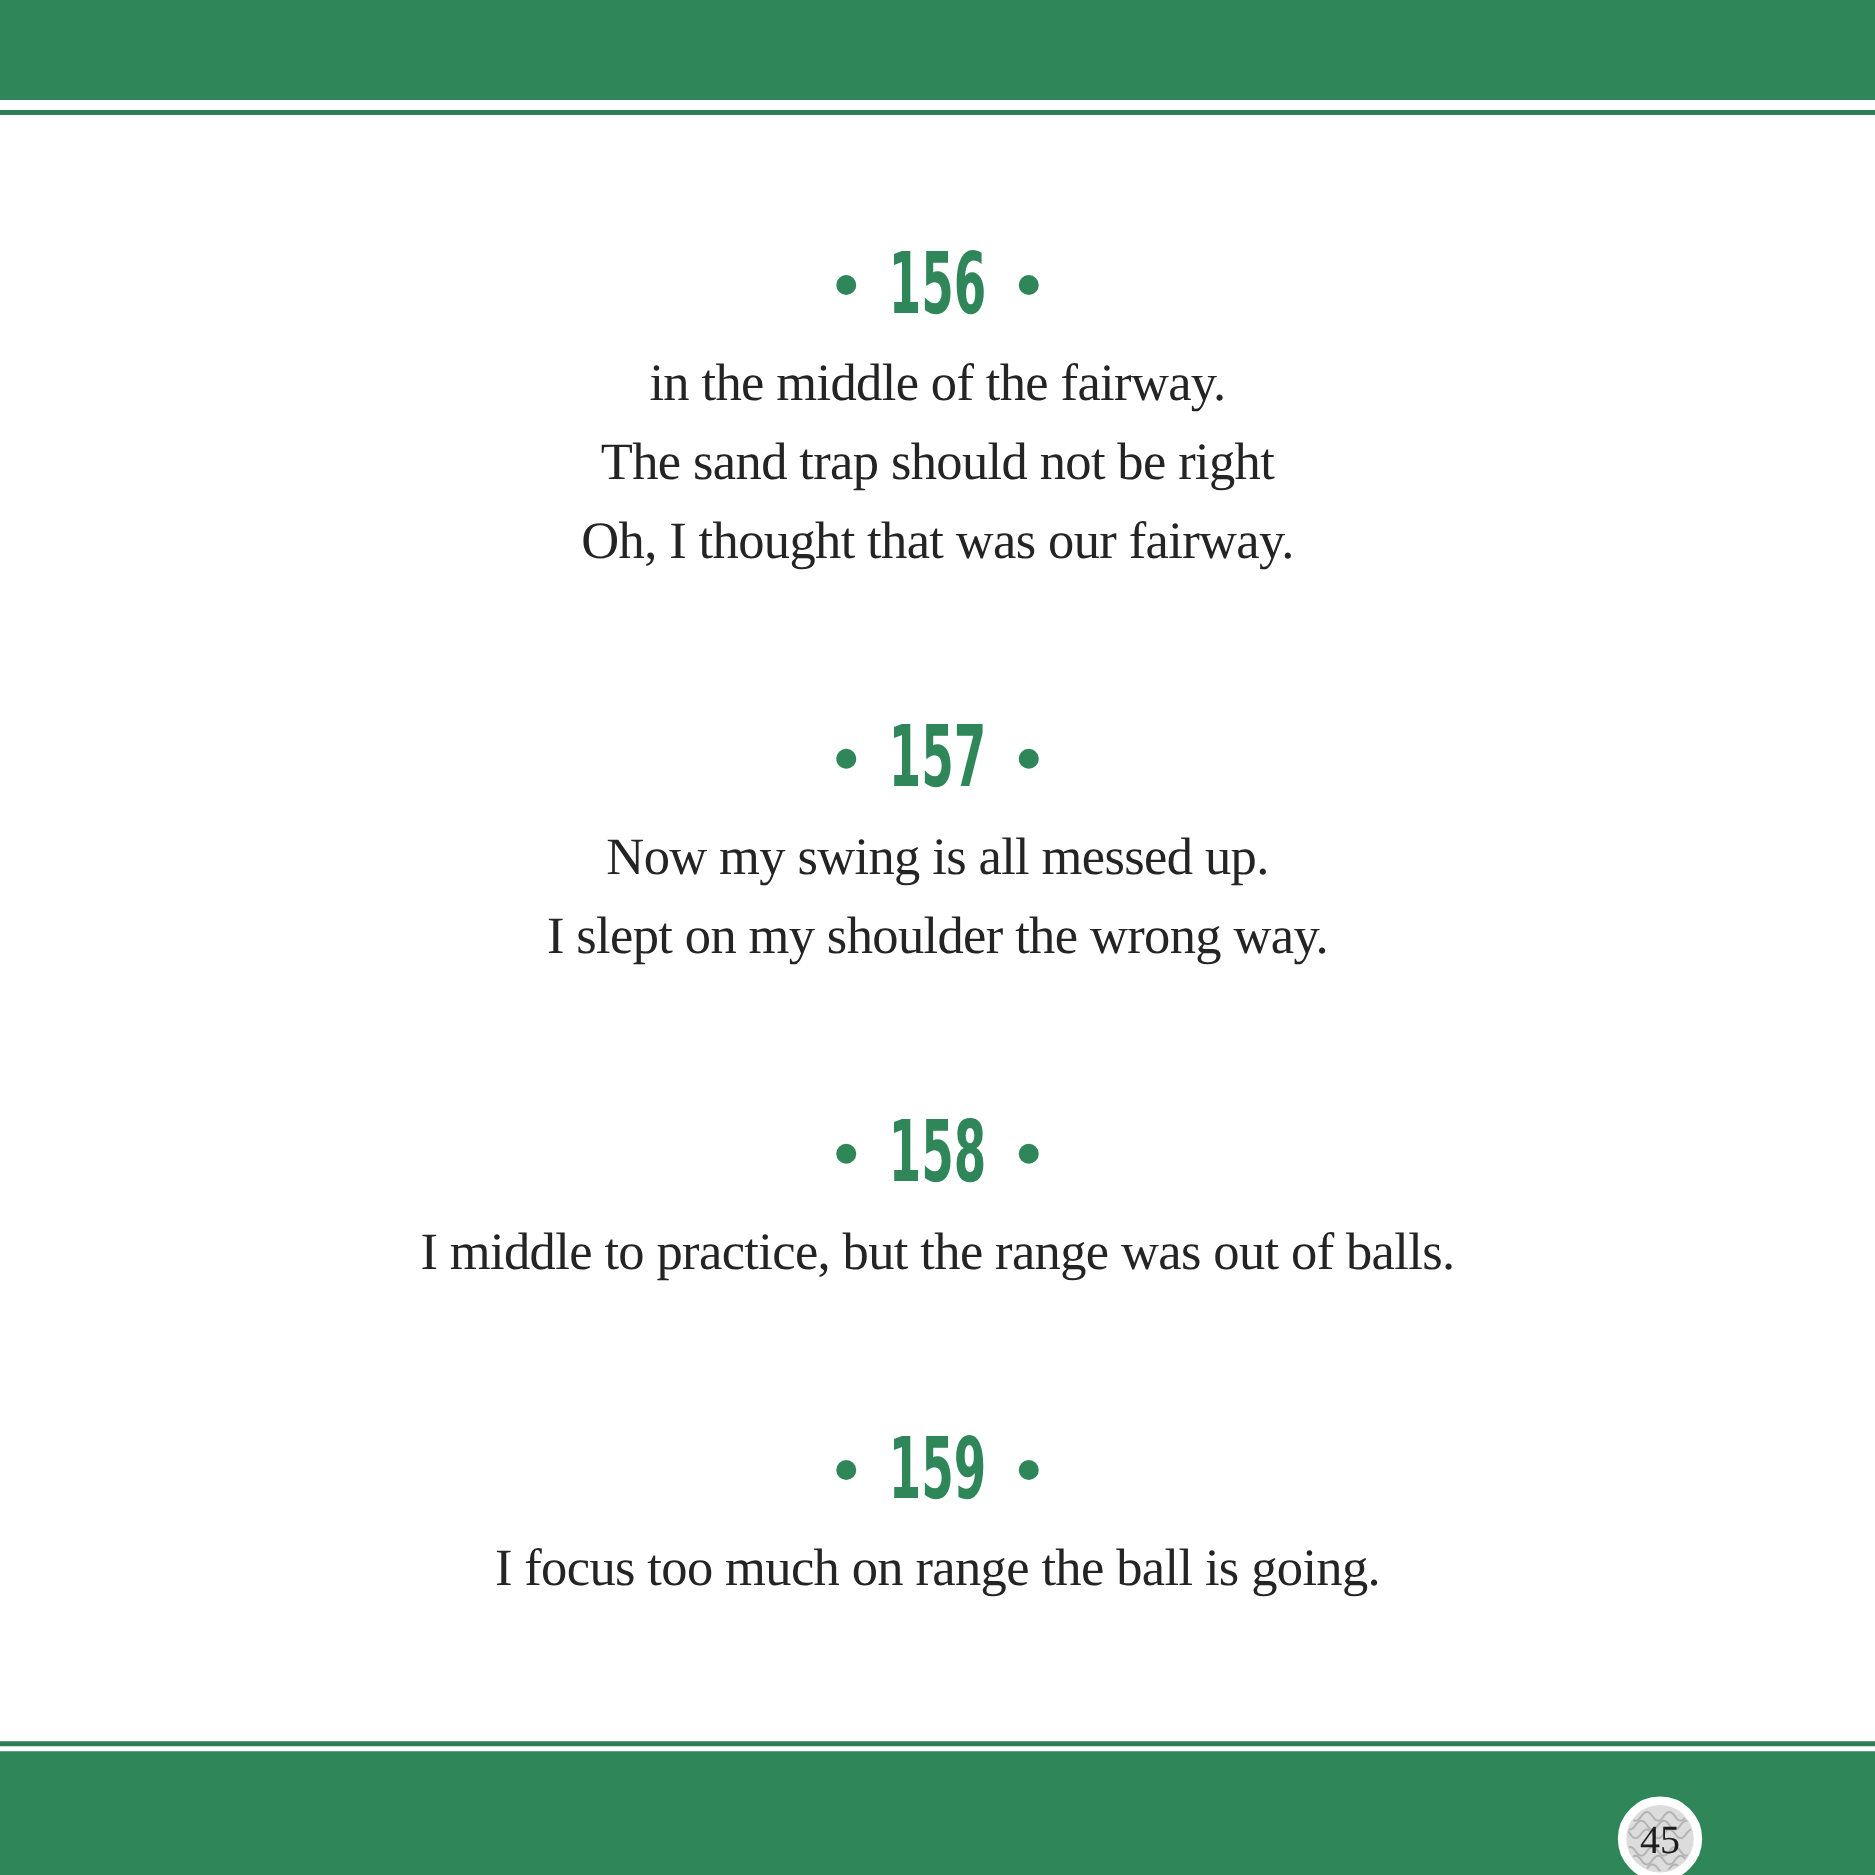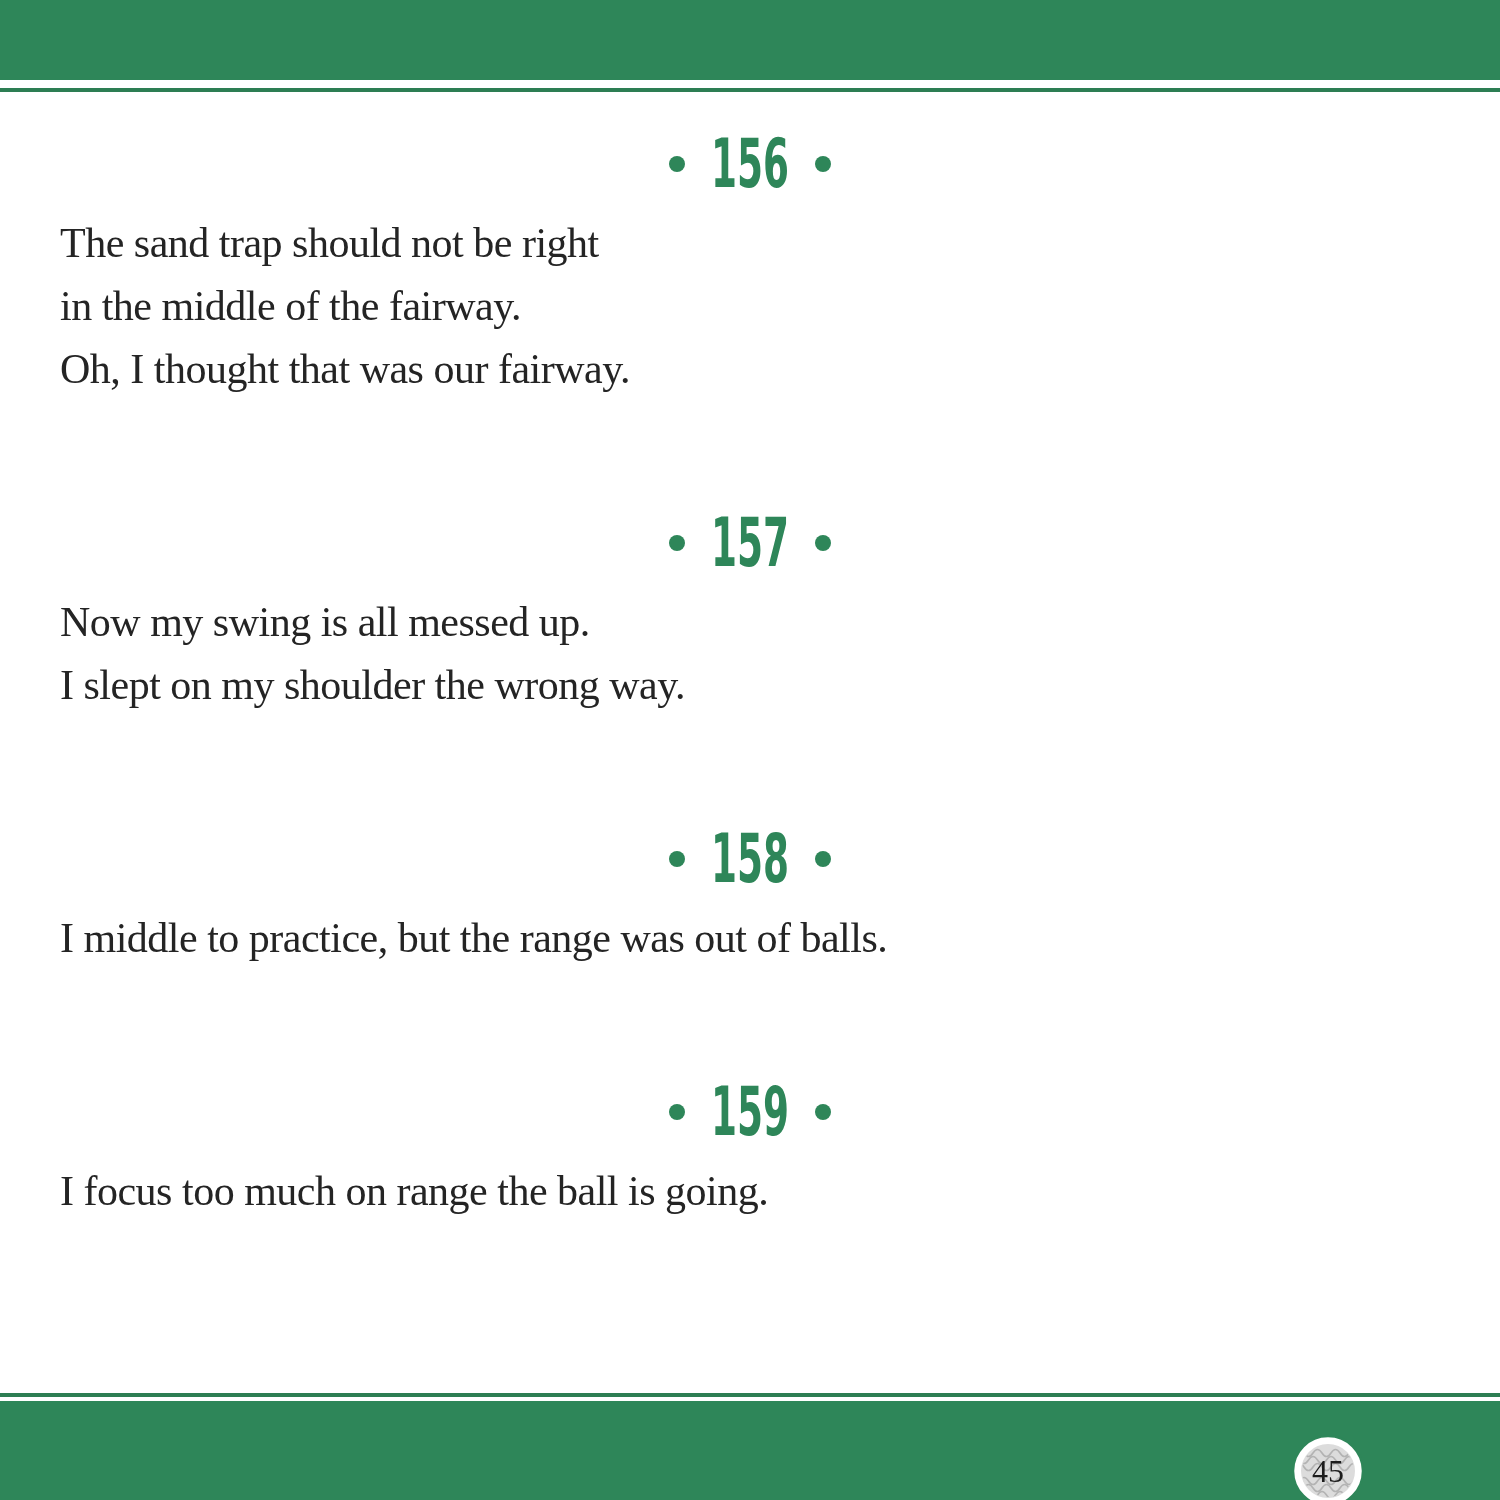--- a/index.html
+++ b/index.html
@@ -26,21 +26,22 @@
     height: 4px; background: #2D7E53;
   }
   .bottom-bar {
     position: absolute; top: 1401px; left: 0; right: 0; bottom: 0;
     background: #2E8659;
   }
 
   
   .content {
     position: absolute; top: 92px; left: 0; right: 0;
-    padding-top: 40px;
+    padding-top: 104px;
+    text-align: center;
   }
   .entry { margin: 0 60px 110px 60px; }
   .entry-heading {
     height: 64px;
     display: flex; align-items: center; justify-content: center;
     gap: 26px;
     margin-bottom: 16px;
   }
   .dot {
     width: 16px; height: 16px; border-radius: 50%;
@@ -82,22 +83,22 @@
   <div class="top-rule"></div>
 
   <main class="content">
 
     <section class="entry">
       <div class="entry-heading">
         <span class="dot"></span>
         <span class="num">156</span>
         <span class="dot"></span>
       </div>
+      <p class="line">in the middle of the fairway.</p>
       <p class="line">The sand trap should not be right</p>
-      <p class="line">in the middle of the fairway.</p>
       <p class="line">Oh, I thought that was our fairway.</p>
     </section>
 
     <section class="entry">
       <div class="entry-heading">
         <span class="dot"></span>
         <span class="num">157</span>
         <span class="dot"></span>
       </div>
       <p class="line">Now my swing is all messed up.</p>

